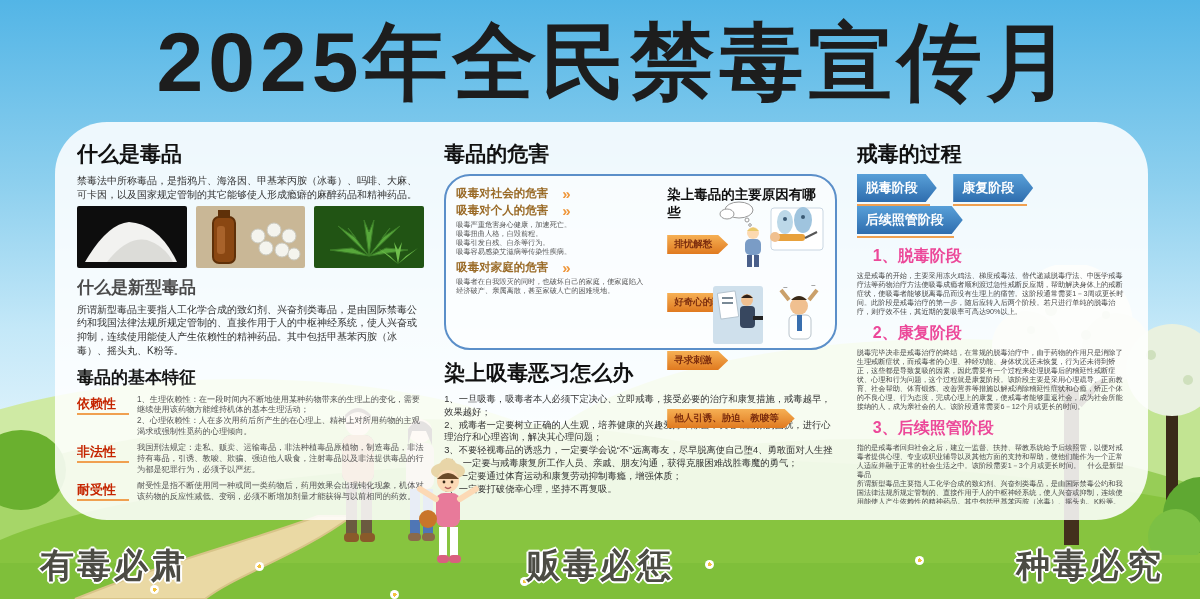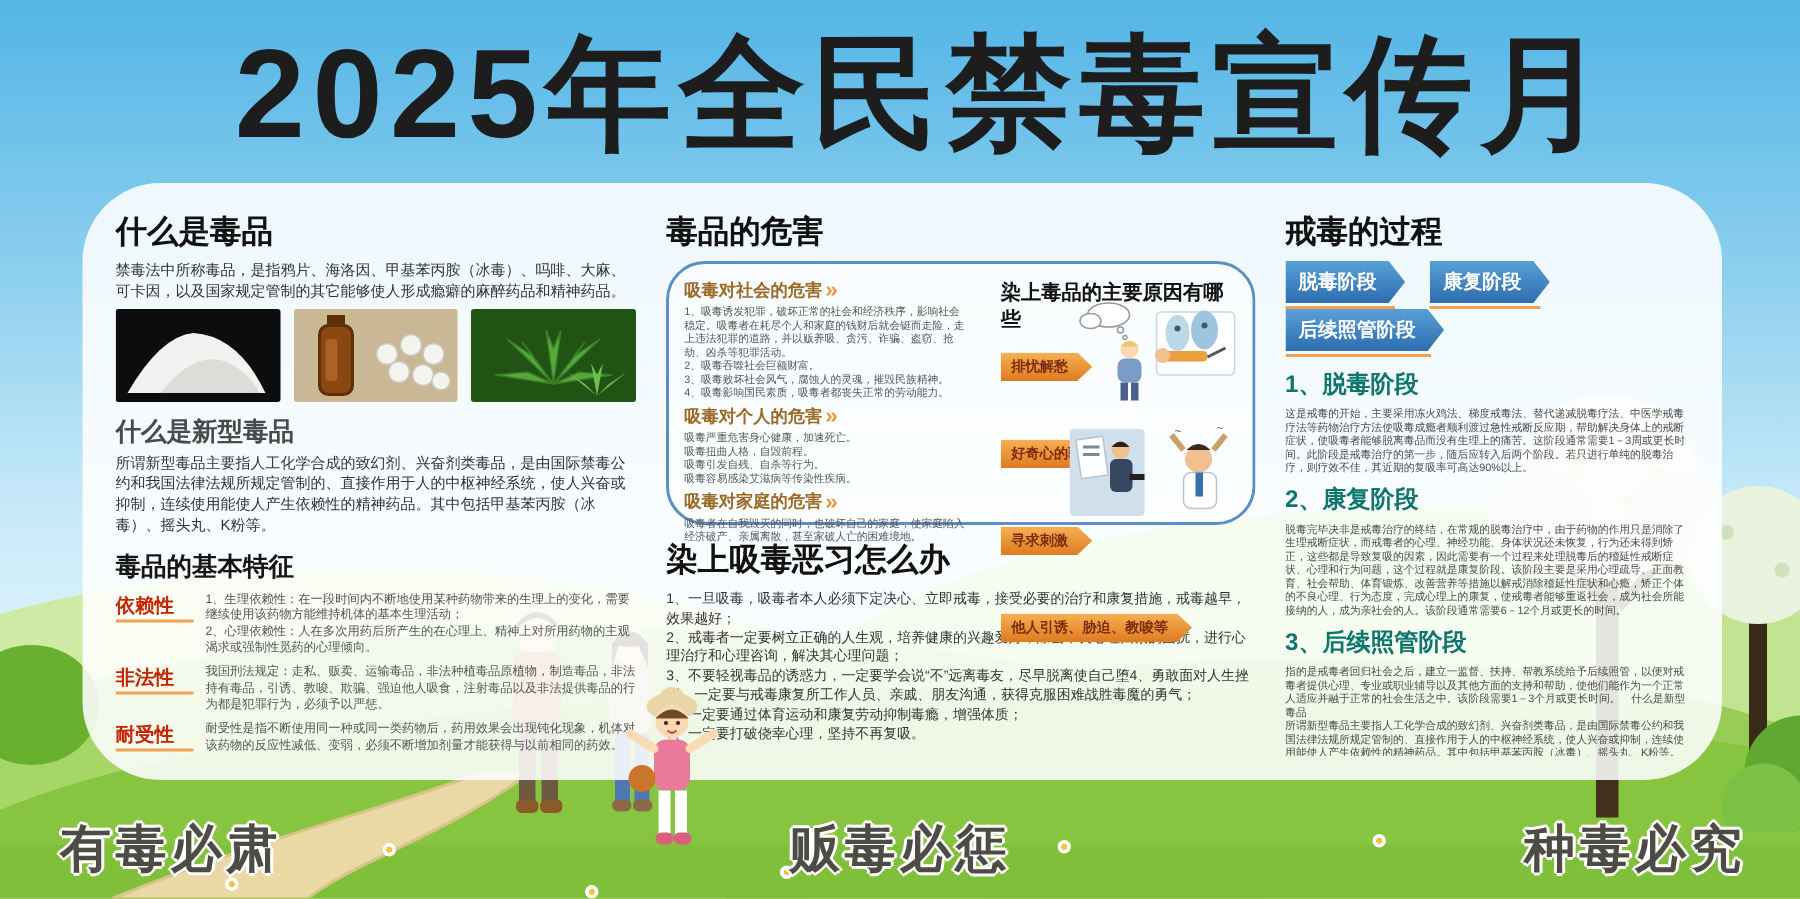--- a/index.html
+++ b/index.html
@@ -40,41 +40,41 @@
   .photo{width:111px;height:62px;overflow:hidden;border-radius:2px;}
   
   .feature{display:flex;margin-top:6px;}
   .flabel{width:52px;flex:none;font-size:13px;font-weight:900;color:#c52500;
     border-bottom:2px solid #f0a050;height:18px;margin-right:8px;}
   .ftext{margin:0;font-size:8.2px;line-height:1.3;color:#555;}
   
   .harm-box{border:2px solid #5b8fc9;border-radius:26px;height:176px;box-sizing:border-box;
     display:flex;padding:8px 10px;gap:8px;background:rgba(255,255,255,0.55);}
   .harm-left{width:190px;flex:none;}
-  .harm-title-row{display:flex;align-items:center;gap:2px;margin:2px 0 2px 0;}
+  .harm-title-row{display:flex;align-items:center;gap:14px;margin:2px 0 2px 0;}
   .harm-title{font-size:11.5px;font-weight:900;color:#9a6b28;}
   .chev{color:#ef963a;font-size:15px;font-weight:900;line-height:1;}
   .harm-text{margin:0 0 4px 0;font-size:7.2px;line-height:1.25;color:#555;}
   .harm-right{position:relative;flex:1;margin-left:13px;}
   .reasons-h{margin:2px 0 6px 0;font-size:13.5px;font-weight:900;color:#111;}
   .reason-arrow{display:inline-block;clip-path:polygon(0 0,calc(100% - 10px) 0,100% 50%,calc(100% - 10px) 100%,0 100%);
     background:linear-gradient(180deg,#f6b054,#e07a20);color:#7c2d0e;font-weight:900;
     font-size:9.5px;padding:3px 16px 3px 7px;margin:7px 0 0 0;}
   .reason-col{display:flex;flex-direction:column;align-items:flex-start;gap:17px;}
   .cartoons{position:absolute;right:0;top:16px;}
   .h2-advice{margin-top:9px !important;}
   .advice{margin:4px 0 0 0;font-size:9.3px;line-height:1.38;color:#333;}
   
   .stages{margin:2px 0 8px 0;}
   .stage-rib{display:inline-block;margin-right:12px;}
   .stage-rib .rib{display:inline-block;clip-path:polygon(0 0,calc(100% - 11px) 0,100% 50%,calc(100% - 11px) 100%,0 100%);
     background:linear-gradient(180deg,#58a0d8,#2e6dae);color:#fff;font-size:13px;font-weight:900;
     padding:5px 19px 5px 9px;}
   .stage-rib .bar{display:block;height:2px;background:#f0a050;margin-top:2px;width:92%;}
-  .rsec h3{margin:7px 0 4px 0;font-size:16px;font-weight:700;color:#0f766e;}
+  .rsec h3{margin:7px 0 4px 16px;font-size:16px;font-weight:700;color:#ec4899;}
   .rtext{margin:0;font-size:7.2px;line-height:1.25;color:#4a4a4a;}
   
   .front{position:absolute;inset:0;z-index:3;pointer-events:none;}
   .flower{position:absolute;width:9px;height:9px;border-radius:50%;
     background:radial-gradient(circle at 50% 50%, #f2c23e 0 2px, #ffffff 2px 5px);}
   
   .slogan{position:absolute;top:543px;font-size:34px;font-weight:900;color:#4c4c44;letter-spacing:3px;
     text-shadow:-2px 0 0 #fff,2px 0 0 #fff,0 -2px 0 #fff,0 2px 0 #fff,-1px -1px 0 #fff,1px 1px 0 #fff,-1px 1px 0 #fff,1px -1px 0 #fff;}
   .slogan.left{left:40px;}
   .slogan.center{left:50%;transform:translateX(-50%);}
@@ -218,24 +218,20 @@
 
     <section class="col col-mid">
       <h2>毒品的危害</h2>
 
       <div class="harm-box">
         <div class="harm-left">
           <div class="harm-title-row">
             <span class="harm-title">吸毒对社会的危害</span>
             <span class="chev">»</span>
           </div>
-          <p class="harm-text pre">1、吸毒诱发犯罪，破坏正常的社会和经济秩序，影响社会稳定。吸毒者在耗尽个人和家庭的钱财后就会铤而走险，走上违法犯罪的道路，并以贩养吸、贪污、诈骗、盗窃、抢劫、凶杀等犯罪活动。
-2、吸毒吞噬社会巨额财富。
-3、吸毒败坏社会风气，腐蚀人的灵魂，摧毁民族精神。
-4、吸毒影响国民素质，吸毒者都丧失正常的劳动能力。</p>
           <div class="harm-title-row">
             <span class="harm-title">吸毒对个人的危害</span>
             <span class="chev">»</span>
           </div>
           <p class="harm-text pre">吸毒严重危害身心健康，加速死亡。
 吸毒扭曲人格，自毁前程。
 吸毒引发自残、自杀等行为。
 吸毒容易感染艾滋病等传染性疾病。</p>
           <div class="harm-title-row">
             <span class="harm-title">吸毒对家庭的危害</span>

